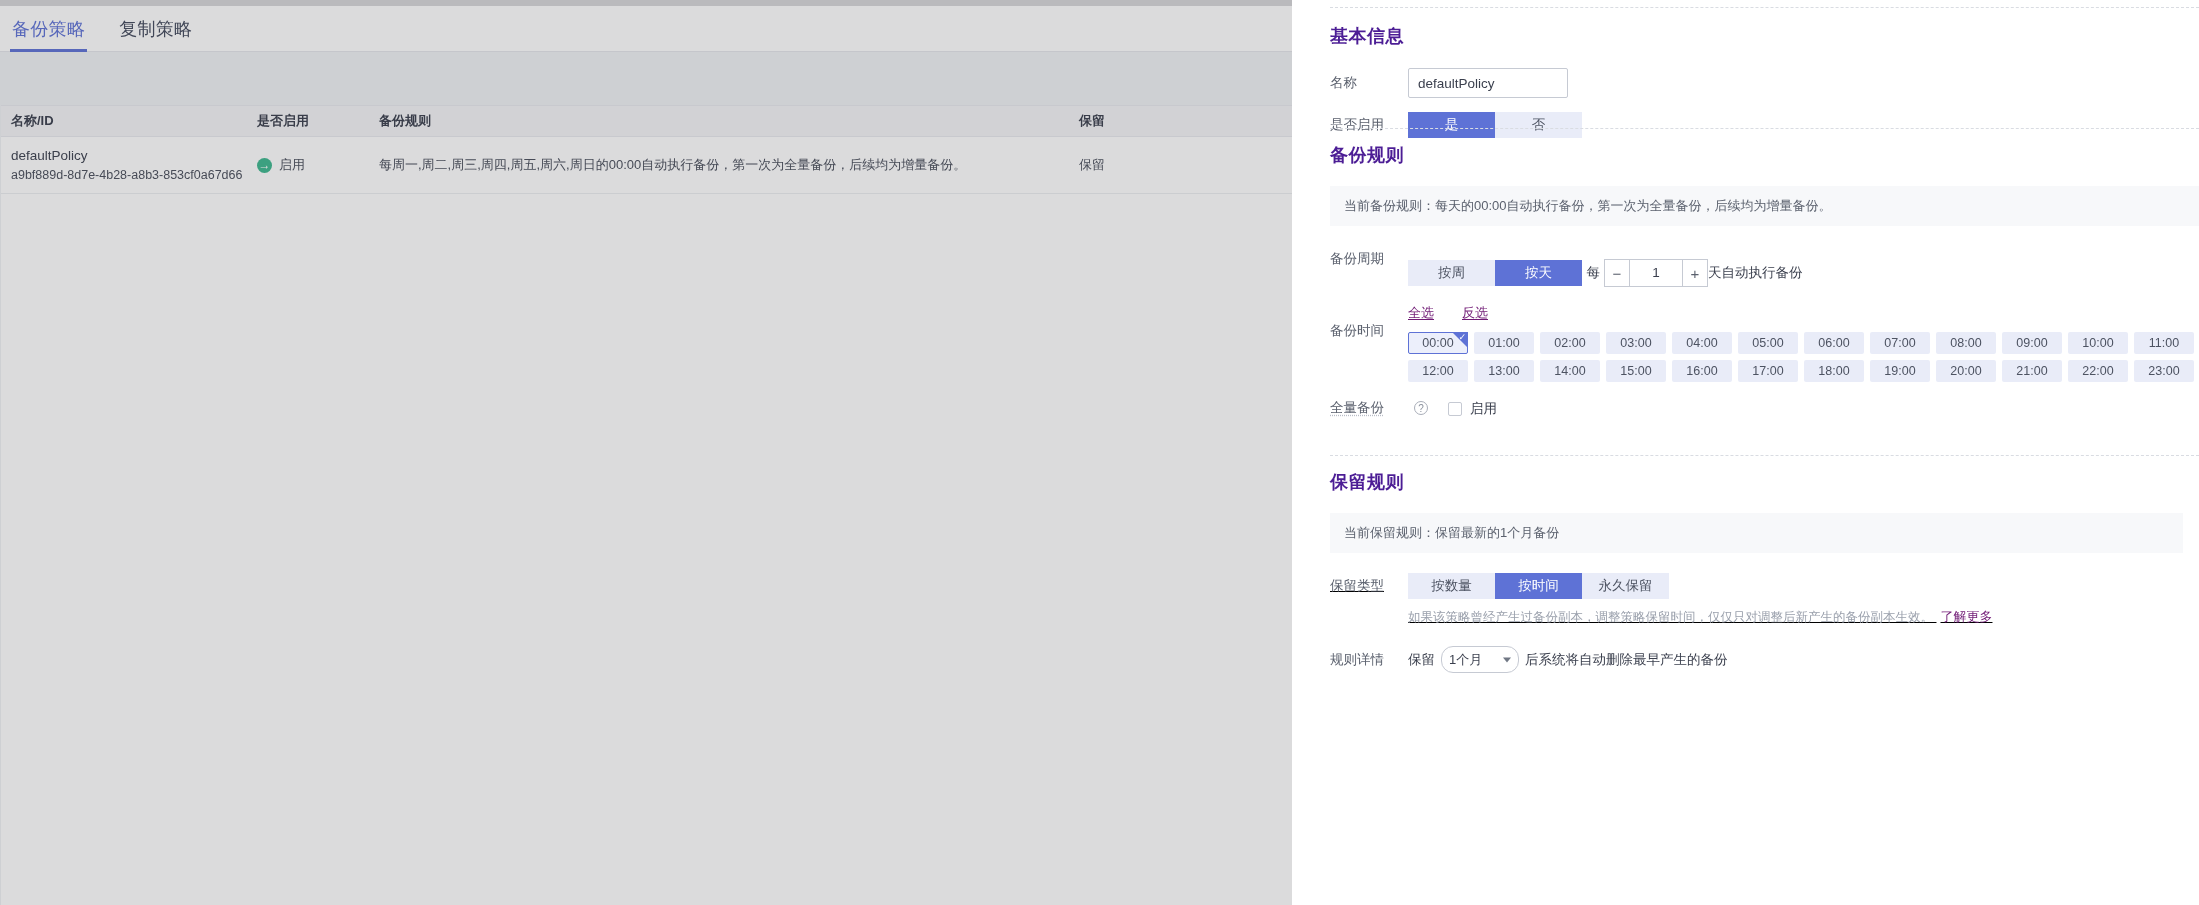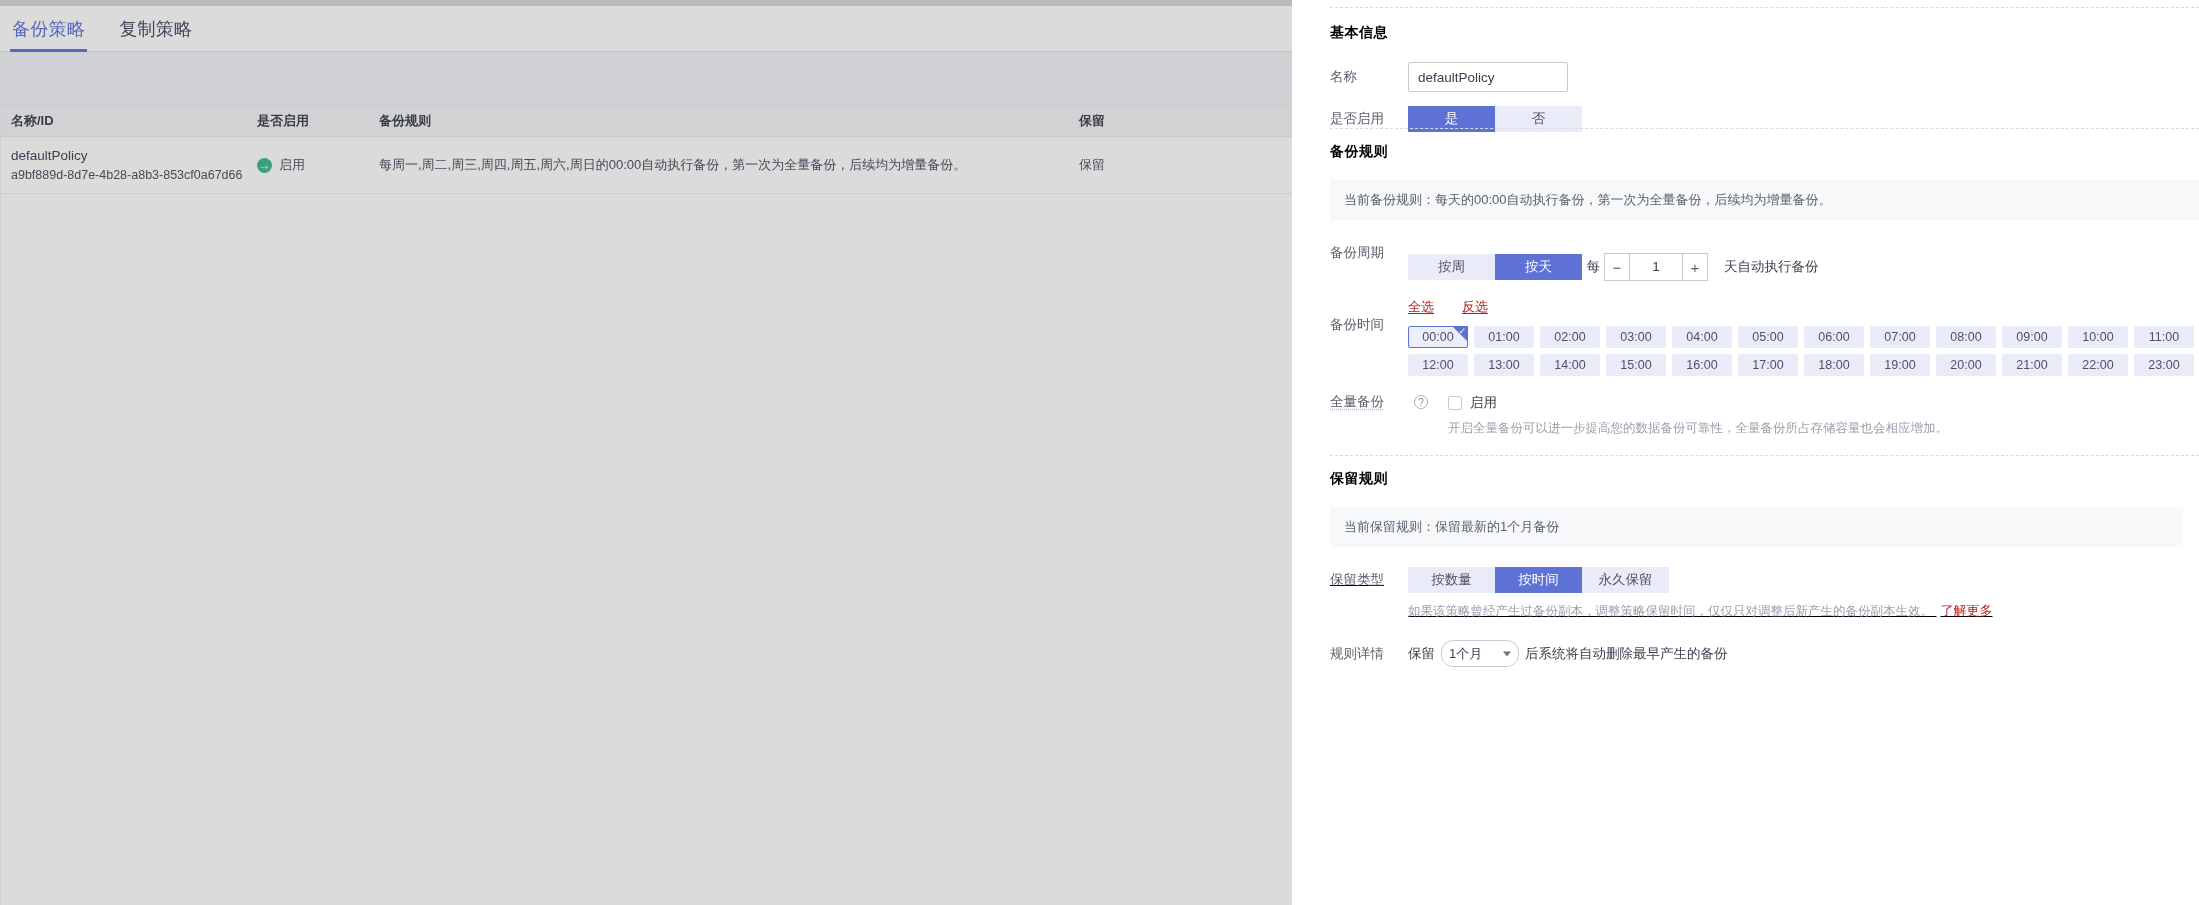--- a/index.html
+++ b/index.html
@@ -85,21 +85,21 @@
   }
 
   
   #panel {
     position:absolute; left:1292px; top:0; width:907px; height:905px;
     background:#ffffff; overflow:hidden;
   }
   .dash-top { position:absolute; left:38px; right:0; top:7px; border-top:1px dashed #d9dce2; }
   .dash-mid { position:absolute; left:38px; right:0; border-top:1px dashed #d9dce2; }
 
-  .sect-title { font-size:14px; font-weight:bold; color:#000000; letter-spacing:.5px; }
+  .sect-title { font-size:18px; font-weight:bold; color:#4c1d95; letter-spacing:.5px; }
 
   .formrow { display:flex; align-items:flex-start; margin-top:0; }
   .flabel {
     width:78px; flex:none; font-size:13.5px; color:#5b616e;
     line-height:30px; text-align:left;
   }
   .flabel.dotted { text-decoration: underline; text-decoration-style: dotted;
                    text-underline-offset:3px; text-decoration-color:#b9bdc7; }
   .fctrl { flex:1; min-width:0; }
 
@@ -129,21 +129,21 @@
     width:26px; height:28px; border:1px solid #c6cad3; background:#fff;
     display:flex; align-items:center; justify-content:center;
     font-size:15px; color:#5b616e; cursor:pointer;
   }
   .step-val {
     width:52px; height:28px; border-top:1px solid #c6cad3; border-bottom:1px solid #c6cad3;
     text-align:center; font-size:13.5px; color:#3a3f4d; line-height:26px; background:#fff;
   }
 
   .linkrow { display:flex; gap:28px; }
-  .blink { font-size:13px; color:#b91c1c; cursor:pointer; text-decoration:underline;
+  .blink { font-size:13px; color:#701a75; cursor:pointer; text-decoration:underline;
            text-underline-offset:2px; }
 
   .hour-grid {
     display:flex; flex-wrap:wrap; gap:6px 6px; width:812px;
   }
   .hour {
     width:60px; height:22px; background:#e9ecf8; border-radius:2px;
     display:flex; align-items:center; justify-content:center;
     font-size:12.5px; color:#4d5362; cursor:pointer; position:relative;
     border:1px solid transparent;
@@ -270,21 +270,21 @@
           <div class="segment">
             <div class="seg-btn">按周</div>
             <div class="seg-btn sel">按天</div>
           </div>
 
           <div class="stepper" style="margin-top:13px;">
             <span class="step-txt">每</span>
             <span class="step-btn" style="margin-left:4px;">−</span>
             <span class="step-val">1</span>
             <span class="step-btn">+</span>
-            <span class="step-txt" style="margin-left:16px;">天自动执行备份</span>
+            <span class="step-txt" style="margin-left:0;">天自动执行备份</span>
           </div>
         </div>
       </div>
 
       <div class="formrow" style="margin-top:17px;">
         <div class="flabel" style="line-height:18px; padding-top:18px;">备份时间</div>
         <div class="fctrl">
           <div class="linkrow">
             <span class="blink">全选</span>
             <span class="blink">反选</span>
@@ -369,21 +369,20 @@
       <div class="formrow" style="margin-top:18px;">
         <div class="flabel dotted" style="line-height:16px; width:auto; min-width:78px;">
           <span>全量备份</span>
         </div>
         <span class="qmark" style="margin-top:1px;">?</span>
         <div class="fctrl" style="margin-left:20px;">
           <div class="cbrow">
             <span class="cbox"></span>
             <span class="cblabel">启用</span>
           </div>
-          <div class="helptext" style="margin-top:7px;">开启全量备份可以进一步提高您的数据备份可靠性，全量备份所占存储容量也会相应增加。</div>
         </div>
       </div>
     </div>
 
     <div class="dash-mid" style="top:455px;"></div>
 
     <div style="position:absolute; left:38px; top:470px; right:16px;">
       <div class="sect-title">保留规则</div>
 
       <div class="notebox" style="margin-top:19px;">当前保留规则：保留最新的1个月备份</div>

